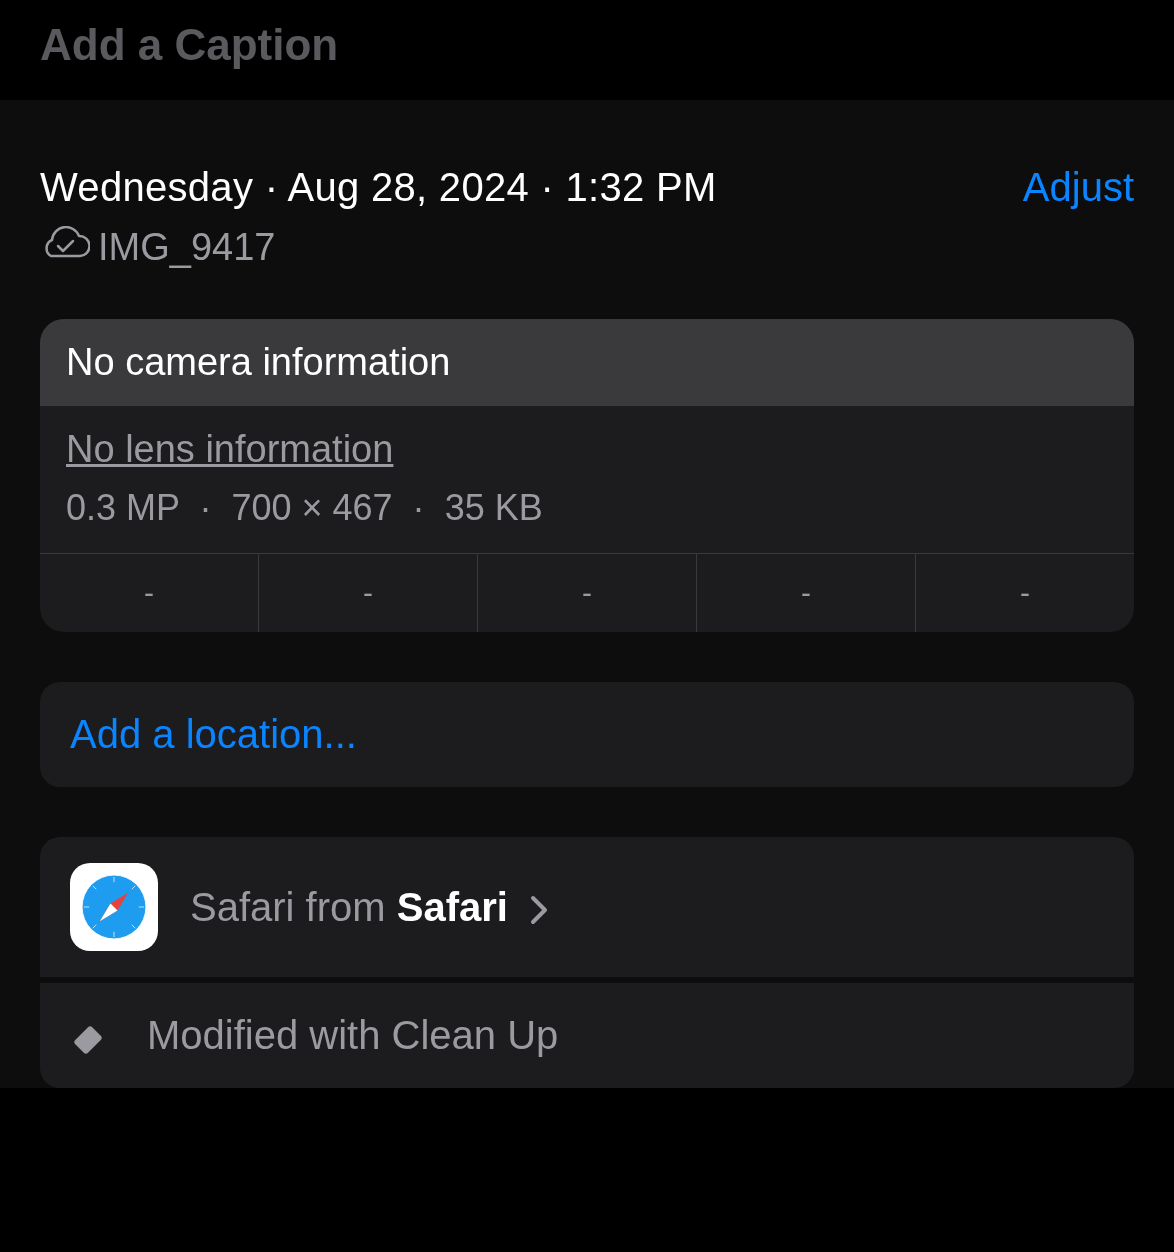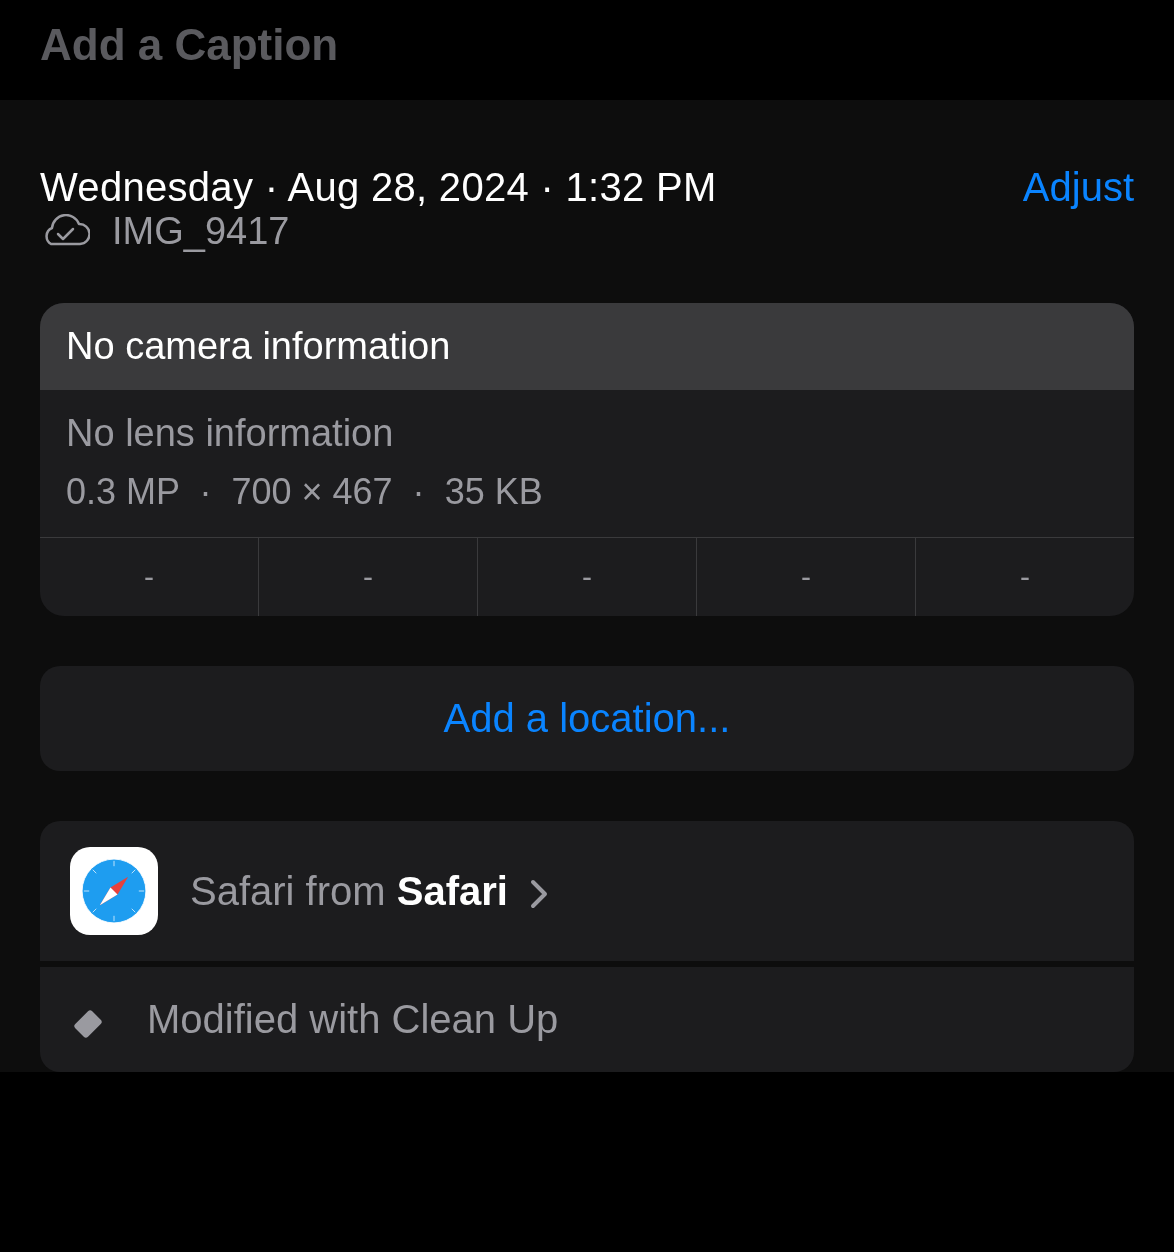--- a/index.html
+++ b/index.html
@@ -49,22 +49,23 @@
     }
     .adjust-link {
       font-size: 40px;
       color: #0a84ff;
       font-weight: 400;
       cursor: pointer;
       margin-top: 27px;
     }
     .filename-row {
       display: flex;
-      align-items: center;
-      gap: 22px;
+      align-items: flex-start;
+      gap: 8px;
+      margin-top: 16px;
     }
     .cloud-icon {
       width: 50px;
       height: 36px;
     }
     .filename-text {
       font-size: 38px;
       color: #9a9aa0;
       font-weight: 400;
     }
@@ -83,20 +84,21 @@
       color: #ffffff;
       font-weight: 400;
     }
     .info-body {
       padding: 22px 26px 24px;
     }
     .lens-text {
       font-size: 38px;
       color: #9a9aa0;
       font-weight: 400;
+      text-decoration: underline;
     }
     .specs-row {
       margin-top: 16px;
       font-size: 36px;
       color: #9a9aa0;
       font-weight: 400;
     }
     .specs-row .dot {
       margin: 0 10px;
     }
@@ -113,21 +115,21 @@
       border-right: 1px solid #3a3a3c;
     }
     .exif-cell:last-child {
       border-right: none;
     }
     .location-card {
       background: #1c1c1e;
       border-radius: 20px;
       margin-top: 50px;
       padding: 30px;
-      text-align: center;
+      text-align: left;
       cursor: pointer;
     }
     .location-text {
       font-size: 40px;
       color: #0a84ff;
       font-weight: 400;
     }
     .source-card {
       background: #1c1c1e;
       border-radius: 20px 20px 0 0;

